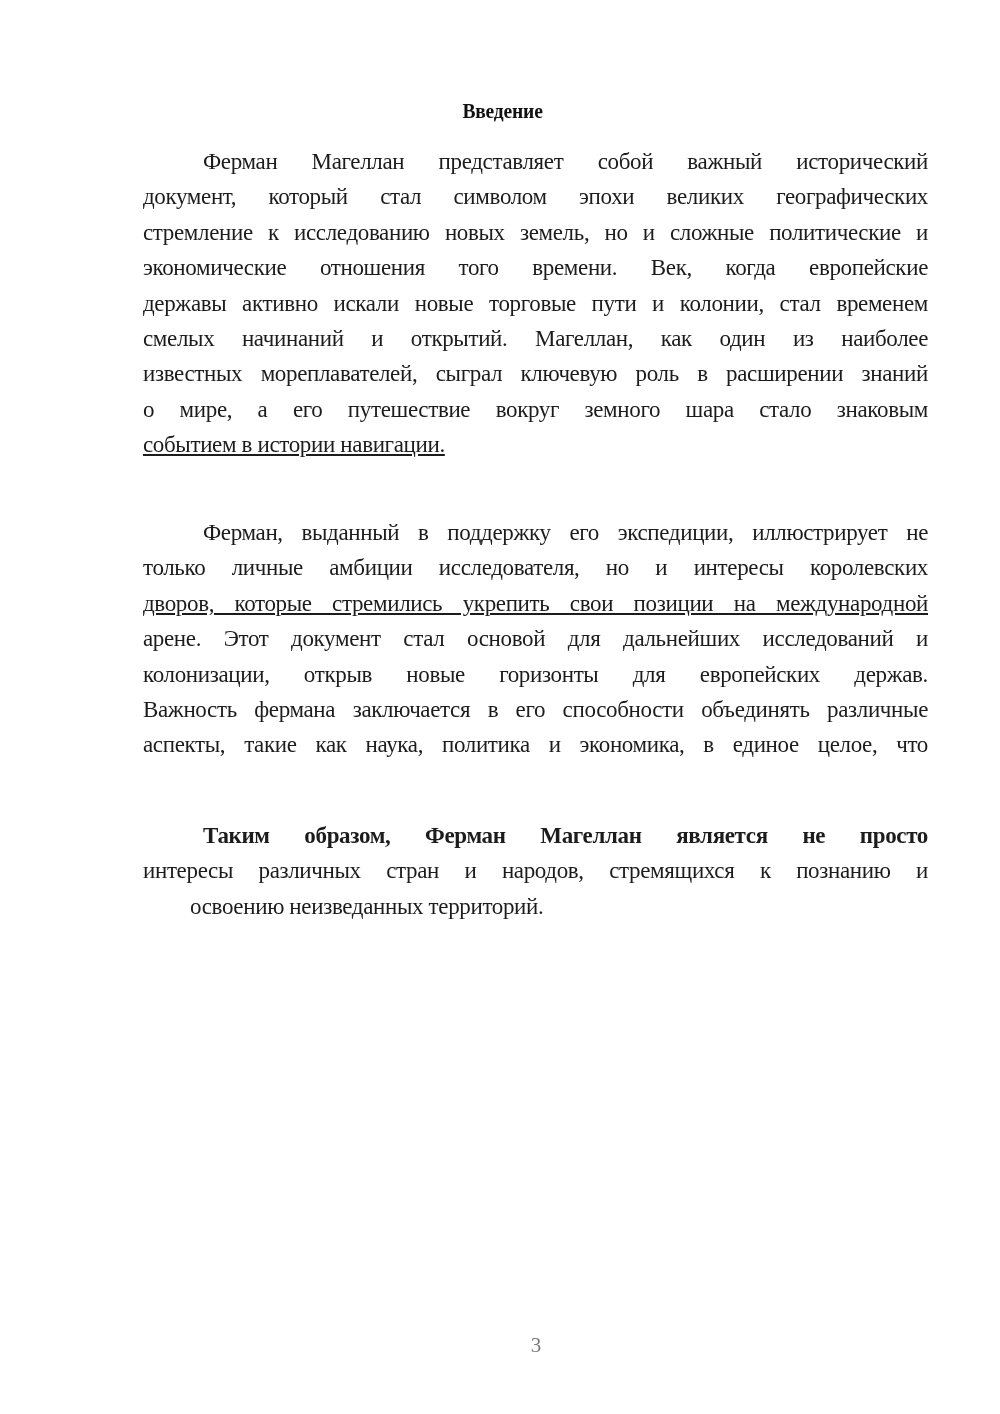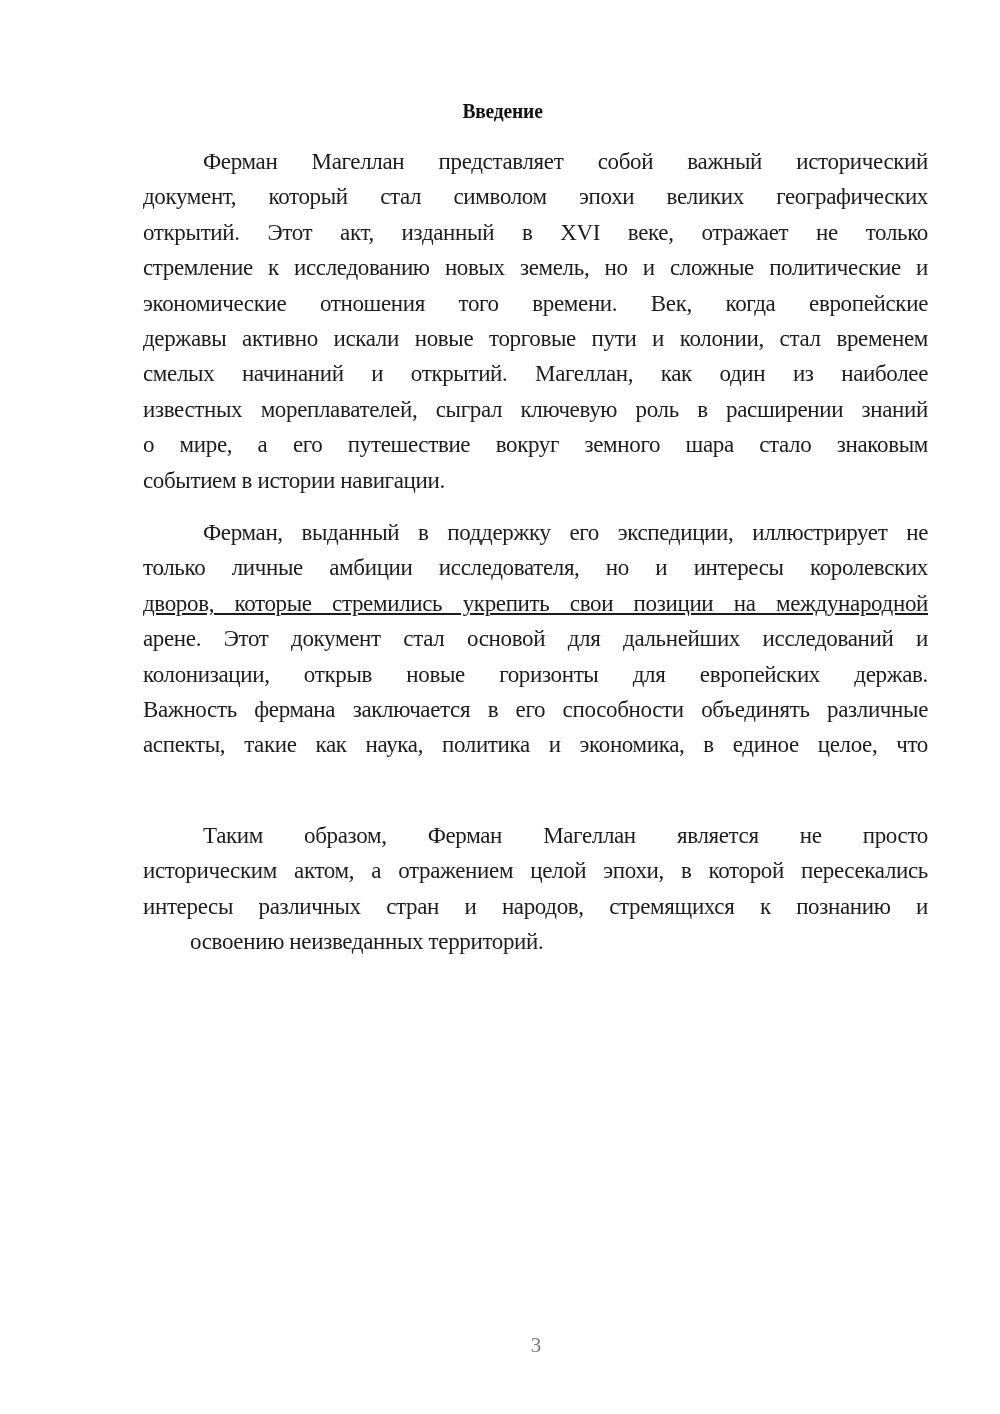--- a/index.html
+++ b/index.html
@@ -89,42 +89,40 @@
 </head>
 <body>
 
 <div class="page">
 
   <h1 class="heading">Введение</h1>
 
   <div class="para p1 para-inner">
     <span class="line first" style="white-space: nowrap;">Ферман Магеллан представляет собой важный исторический</span>
     <span class="line" style="white-space: nowrap;">документ, который стал символом эпохи великих географических</span>
-    <span class="line" style="white-space: nowrap;">открытий. Этот акт, изданный в XVI веке, отражает не только</span>
     <span class="line" style="white-space: nowrap;">стремление к исследованию новых земель, но и сложные политические и</span>
     <span class="line" style="white-space: nowrap;">экономические отношения того времени. Век, когда европейские</span>
     <span class="line" style="white-space: nowrap;">державы активно искали новые торговые пути и колонии, стал временем</span>
     <span class="line" style="white-space: nowrap;">смелых начинаний и открытий. Магеллан, как один из наиболее</span>
     <span class="line" style="white-space: nowrap;">известных мореплавателей, сыграл ключевую роль в расширении знаний</span>
     <span class="line" style="white-space: nowrap;">о мире, а его путешествие вокруг земного шара стало знаковым</span>
-    <span class="line last" style="white-space: nowrap;">событием в истории навигации.</span>
+    <span class="line last" style="white-space: nowrap; text-decoration: underline;">событием в истории навигации.</span>
   </div>
 
   <div class="para p2 para-inner">
     <span class="line first" style="white-space: nowrap;">Ферман, выданный в поддержку его экспедиции, иллюстрирует не</span>
     <span class="line" style="white-space: nowrap;">только личные амбиции исследователя, но и интересы королевских</span>
     <span class="line" style="white-space: nowrap; text-decoration: underline;">дворов, которые стремились укрепить свои позиции на международной</span>
     <span class="line" style="white-space: nowrap;">арене. Этот документ стал основой для дальнейших исследований и</span>
     <span class="line" style="white-space: nowrap;">колонизации, открыв новые горизонты для европейских держав.</span>
     <span class="line" style="white-space: nowrap;">Важность фермана заключается в его способности объединять различные</span>
     <span class="line" style="white-space: nowrap;">аспекты, такие как наука, политика и экономика, в единое целое, что</span>
   </div>
 
   <div class="para p3 para-inner">
-    <span class="line first" style="white-space: nowrap;">Таким образом, Ферман Магеллан является не просто</span>
-    <span class="line" style="white-space: nowrap;">историческим актом, а отражением целой эпохи, в которой пересекались</span>
+    <span class="line first" style="white-space: nowrap; font-weight: bold;">Таким образом, Ферман Магеллан является не просто</span>
     <span class="line" style="white-space: nowrap;">интересы различных стран и народов, стремящихся к познанию и</span>
     <span class="line last" style="white-space: nowrap; margin-left: 47px;">освоению неизведанных территорий.</span>
   </div>
 
   <div class="page-number">3</div>
 
 </div>
 
 </body></html>

